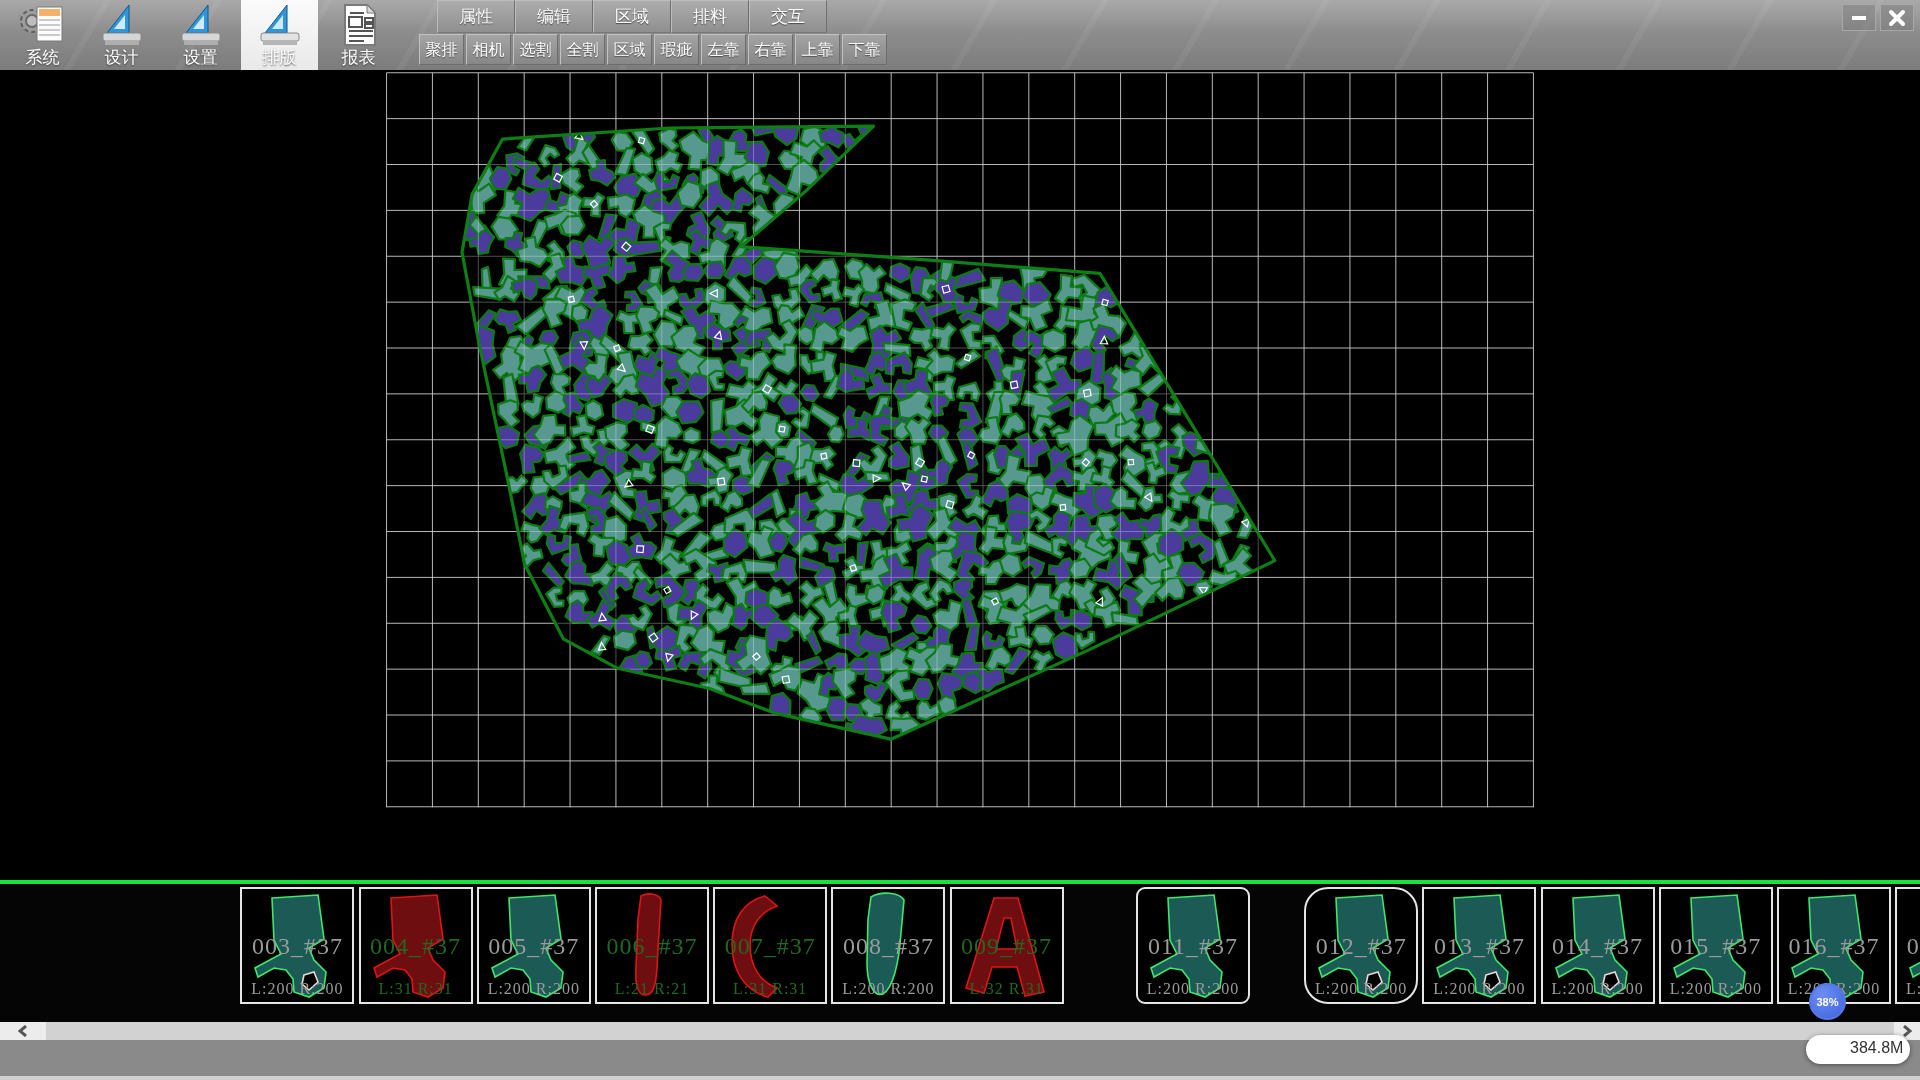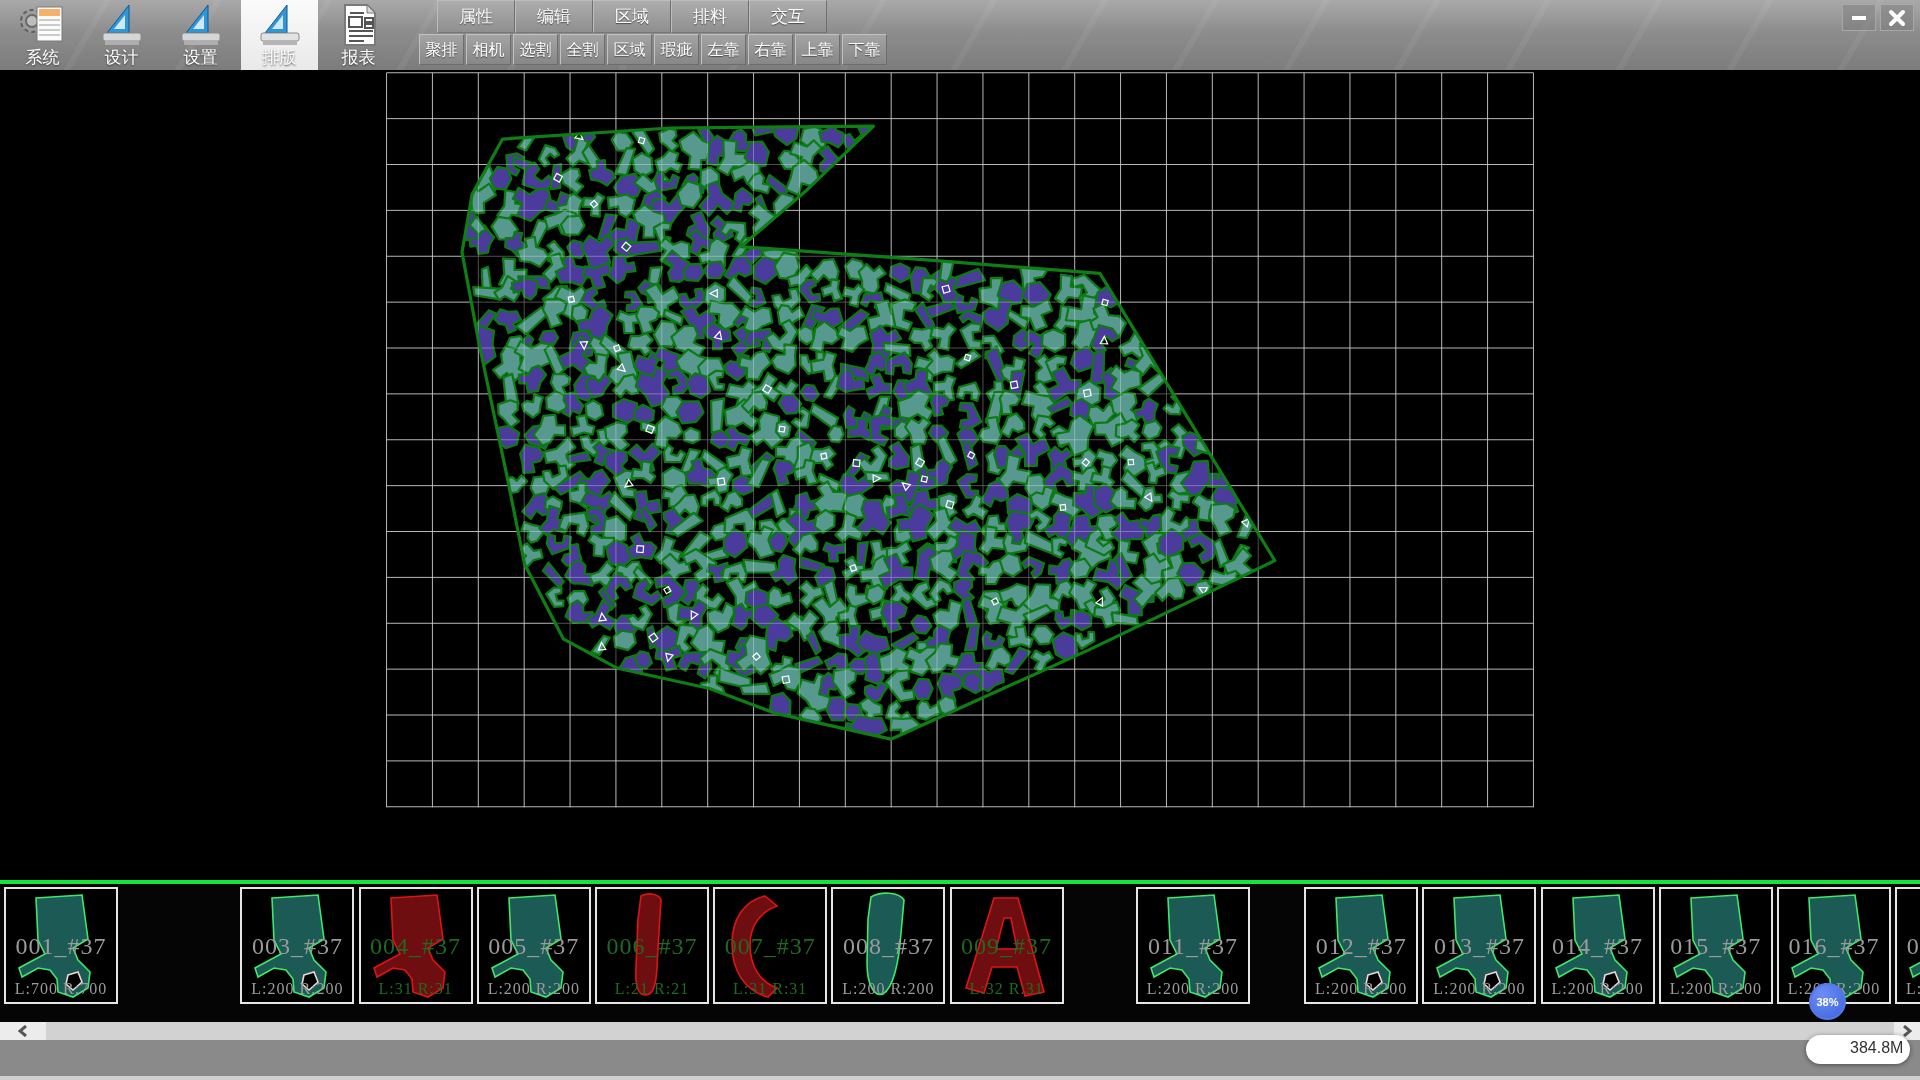--- a/index.html
+++ b/index.html
@@ -936,33 +936,25 @@
           <path d="M0,-4.5 L4,3.5 L-4,3.5 Z" transform="translate(643.5 708.1) rotate(194)" fill="none" stroke="#ffffff" stroke-width="1.3"></path>
           <path d="M0,-4 L4,0 L0,4 L-4,0 Z" transform="translate(738.9 707.3) rotate(185)" fill="none" stroke="#ffffff" stroke-width="1.3"></path>
           <path d="M-3.5,-3.5 h7 v7 h-7 Z" transform="translate(770.9 732.3) rotate(80)" fill="none" stroke="#ffffff" stroke-width="1.3"></path>
         </g>
         <path d="M463 145 L 645 133 L 866 131 L 794 200 L 722 262 L 920 276 L 1112 291 L 1210 452 L 1302 603 L 1100 700 L 885 797 L 760 769 L 688 742 L 588 720 L 529 688 L 487 607 L 468 512 L 437 365 L 419 268 L 430 205 Z" fill="none" stroke="#0e7f14" stroke-width="3.5" stroke-linejoin="round"></path>
       </svg>
     </div>
 
   <div id="greenline"></div>
   <div id="thumbs">
-      <div class="thumb" style="left: 4px;">
+      <div class="thumb" style="left: 240.4px;">
         <svg width="102" height="112" viewBox="0 0 100 112">
           <path d="M25 7 L71 4 L77 48 L62 57 L67 69 L79 81 L77 97 L62 106 L47 101 L46 88 L39 79 L27 77 L11 86 L8 77 L34 63 L27 49 Z" fill="#1c5a55" stroke="#3fe868" stroke-width="1.6" fill-rule="evenodd"></path>
           <path d="M57 84 L67 81 L71 91 L62 99 L55 93 Z" fill="#000" stroke="#efd7d7" stroke-width="1.6"></path>
         </svg>
-        <div class="tid c-gray">001_#37</div>
-        <div class="tlr c-gray">L:700 R:700</div>
-      </div>
-      <div class="thumb" style="left: 240.4px;">
-        <svg width="102" height="112" viewBox="0 0 100 112">
-          <path d="M25 7 L71 4 L77 48 L62 57 L67 69 L79 81 L77 97 L62 106 L47 101 L46 88 L39 79 L27 77 L11 86 L8 77 L34 63 L27 49 Z" fill="#1c5a55" stroke="#3fe868" stroke-width="1.6" fill-rule="evenodd"></path>
-          <path d="M57 84 L67 81 L71 91 L62 99 L55 93 Z" fill="#000" stroke="#efd7d7" stroke-width="1.6"></path>
-        </svg>
         <div class="tid c-gray">003_#37</div>
         <div class="tlr c-gray">L:200 R:200</div>
       </div>
       <div class="thumb" style="left: 358.6px;">
         <svg width="102" height="112" viewBox="0 0 100 112">
           <path d="M25 7 L71 4 L77 48 L62 57 L67 69 L79 81 L77 97 L62 106 L47 101 L46 88 L39 79 L27 77 L11 86 L8 77 L34 63 L27 49 Z" fill="#6e0e10" stroke="#e01414" stroke-width="1.6" fill-rule="evenodd"></path>
         </svg>
         <div class="tid c-green">004_#37</div>
         <div class="tlr c-green">L:31 R:31</div>
       </div>
@@ -994,28 +986,28 @@
         <div class="tid c-gray">008_#37</div>
         <div class="tlr c-gray">L:200 R:200</div>
       </div>
       <div class="thumb" style="left: 949.6px;">
         <svg width="102" height="112" viewBox="0 0 100 112">
           <path d="M37 7 L61 7 L87 101 L68 105 L60 76 L35 76 L27 102 L9 97 Z M47 27 L54 27 L60 58 L39 58 Z" fill="#6e0e10" stroke="#e01414" stroke-width="1.6" fill-rule="evenodd"></path>
         </svg>
         <div class="tid c-green">009_#37</div>
         <div class="tlr c-green">L:32 R:31</div>
       </div>
-      <div class="thumb" style="left: 1136px;">
+      <div class="thumb" style="left: 1136px; border-radius: 9px;">
         <svg width="102" height="112" viewBox="0 0 100 112">
           <path d="M25 7 L71 4 L77 48 L62 57 L67 69 L79 81 L77 97 L62 106 L47 101 L46 88 L39 79 L27 77 L11 86 L8 77 L34 63 L27 49 Z" fill="#1c5a55" stroke="#3fe868" stroke-width="1.6" fill-rule="evenodd"></path>
         </svg>
         <div class="tid c-gray">011_#37</div>
         <div class="tlr c-gray">L:200 R:200</div>
       </div>
-      <div class="thumb" style="left: 1304.2px;">
+      <div class="thumb" style="left: 1304.2px; border-radius: 24px;">
         <svg width="102" height="112" viewBox="0 0 100 112">
           <path d="M25 7 L71 4 L77 48 L62 57 L67 69 L79 81 L77 97 L62 106 L47 101 L46 88 L39 79 L27 77 L11 86 L8 77 L34 63 L27 49 Z" fill="#1c5a55" stroke="#3fe868" stroke-width="1.6" fill-rule="evenodd"></path>
           <path d="M57 84 L67 81 L71 91 L62 99 L55 93 Z" fill="#000" stroke="#efd7d7" stroke-width="1.6"></path>
         </svg>
         <div class="tid c-gray">012_#37</div>
         <div class="tlr c-gray">L:200 R:200</div>
       </div>
       <div class="thumb" style="left: 1422.4px;">
         <svg width="102" height="112" viewBox="0 0 100 112">
           <path d="M25 7 L71 4 L77 48 L62 57 L67 69 L79 81 L77 97 L62 106 L47 101 L46 88 L39 79 L27 77 L11 86 L8 77 L34 63 L27 49 Z" fill="#1c5a55" stroke="#3fe868" stroke-width="1.6" fill-rule="evenodd"></path>

